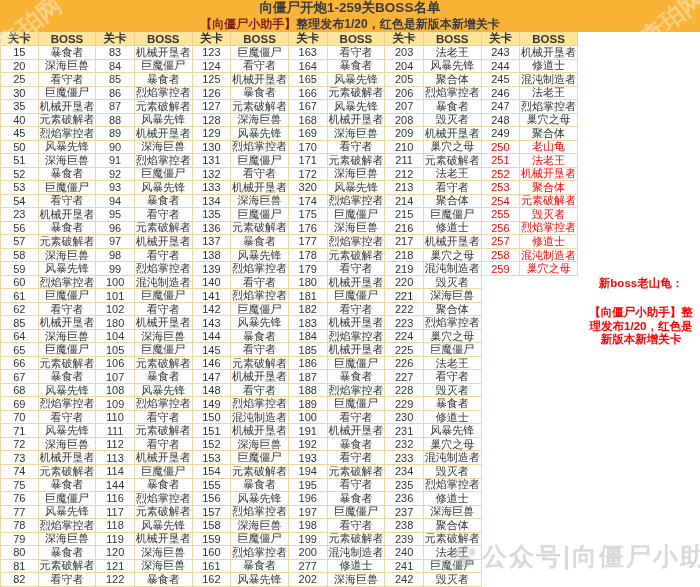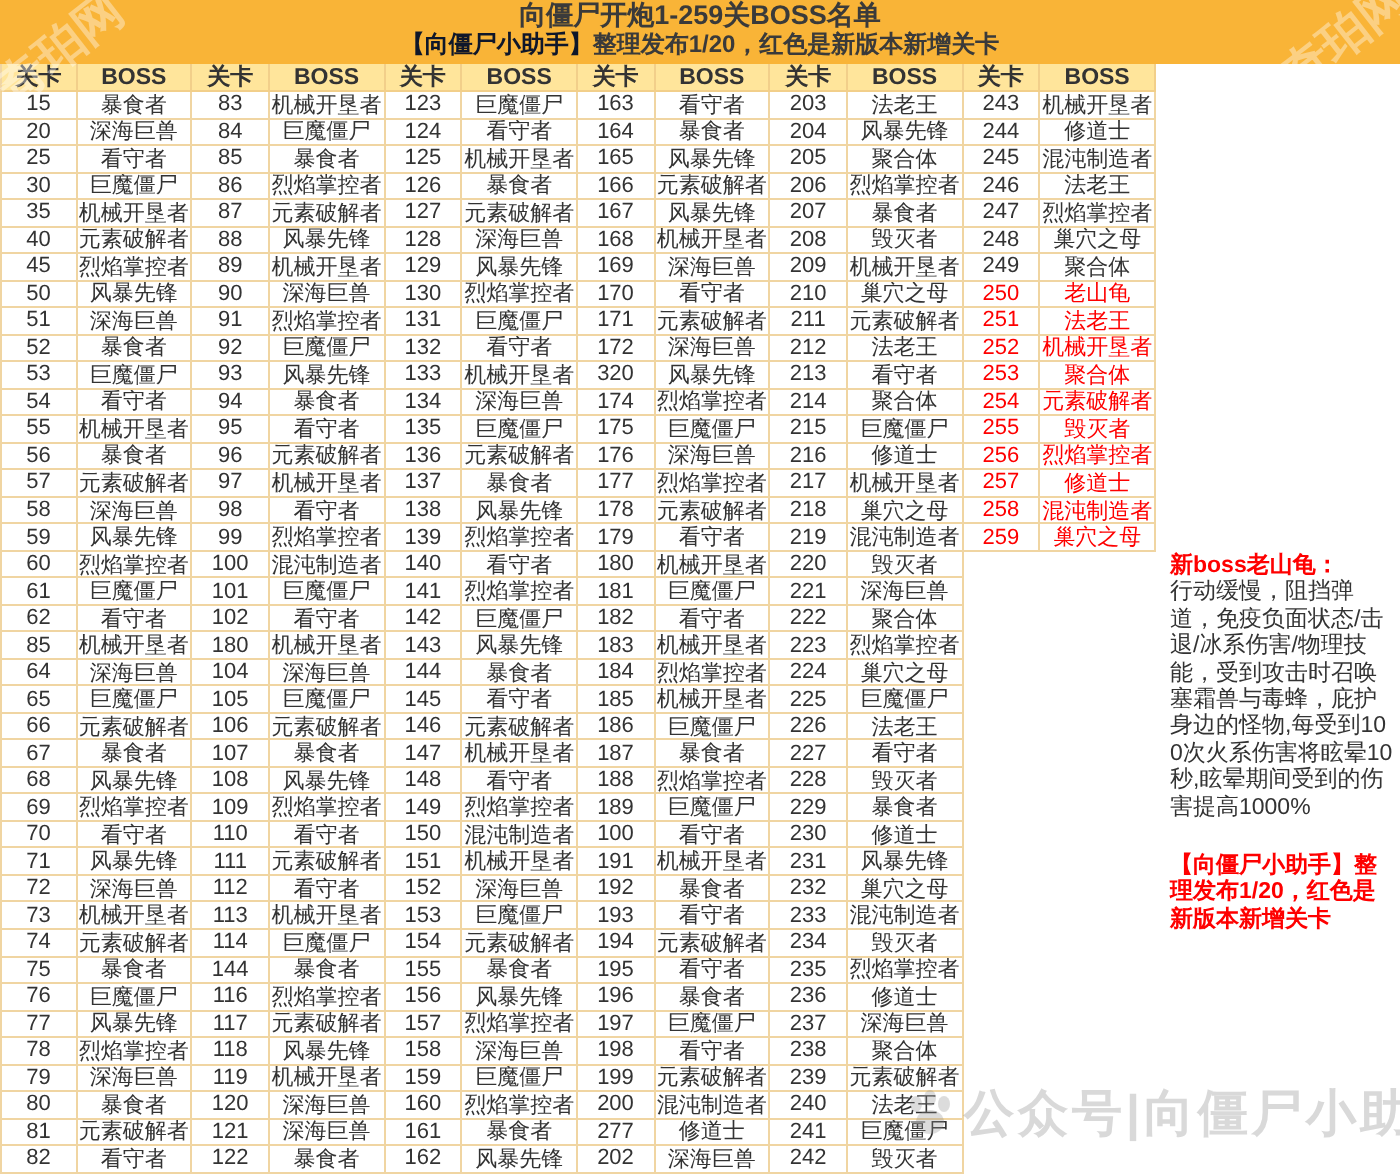--- a/index.html
+++ b/index.html
@@ -1,42 +1,42 @@
 <!DOCTYPE html>
 <html><head>
 <meta charset="utf-8">
 <style>
   html,body{margin:0;padding:0;}
   body{font-family:"Liberation Sans","DejaVu Sans",sans-serif;}
   #stage{position:relative;width:700px;height:587px;background:#ffffff;overflow:hidden;}
 
   
   .banner{position:absolute;top:0;left:0;width:700px;height:32px;background:#f9b437;
-          display:flex;flex-direction:column;align-items:center;justify-content:flex-start;line-height:1.15;}
+          display:flex;flex-direction:column;align-items:center;justify-content:space-between;line-height:1.15;}
   .banner .t1{font-size:13.5px;font-weight:700;color:#3a3a3a;}
   .banner .t2{font-size:12px;font-weight:700;color:#3a3a3a;}
-  .banner .t2 .red{color:#0f172a;}
+  .banner .t2 .red{color:#7f1d1d;}
 
   
   .grid{position:absolute;top:32px;left:0;width:578px;height:555px;display:flex;}
   .pair{flex:1 1 0;display:flex;flex-direction:column;min-width:0;}
   .row{display:flex;flex:none;height:13.525px;}
   .row.head{height:14px;}
   .c{box-sizing:border-box;border-right:1px solid #f0d5a2;border-bottom:1px solid #f0d5a2;
      display:flex;align-items:center;justify-content:center;overflow:hidden;white-space:nowrap;
      font-size:11px;color:#333333;background:#ffffff;}
   .pair:first-child .c.lv{border-left:1px solid #f0d5a2;}
   .c.lv{width:40%;}
   .c.bs{width:60%;}
   .row.head .c{background:#ffe59b;font-weight:700;font-size:11.5px;color:#333;border-color:#f2cf8a;}
   .row.red .c{color:#fe0000;}
 
   
   .note{position:absolute;left:585px;top:277px;width:112px;font-size:11.5px;line-height:13.4px;
-        color:#333;word-break:break-all;text-align:left;}
+        color:#333;word-break:break-all;text-align:center;}
   .note .nt{color:#fe0000;font-weight:700;}
   .note .nb{color:#333;}
   .note .nf{color:#fe0000;font-weight:700;margin-top:16px;}
 
   
   .wm-corner{position:absolute;color:rgba(255,255,255,0.38);font-size:24px;font-weight:700;
              transform:rotate(-38deg);pointer-events:none;}
   .wm-tl{top:8px;left:-6px;}
   .wm-tr{top:2px;right:-8px;}
   .wm-bottom{position:absolute;left:452px;top:540px;display:flex;align-items:center;
@@ -102,21 +102,21 @@
         </div>
         <div class="row">
           <div class="c lv">53</div>
           <div class="c bs">巨魔僵尸</div>
         </div>
         <div class="row">
           <div class="c lv">54</div>
           <div class="c bs">看守者</div>
         </div>
         <div class="row">
-          <div class="c lv">55</div>
+          <div class="c lv">23</div>
           <div class="c bs">机械开垦者</div>
         </div>
         <div class="row">
           <div class="c lv">56</div>
           <div class="c bs">暴食者</div>
         </div>
         <div class="row">
           <div class="c lv">57</div>
           <div class="c bs">元素破解者</div>
         </div>
@@ -956,21 +956,20 @@
         </div>
         <div class="row red">
           <div class="c lv">259</div>
           <div class="c bs">巢穴之母</div>
         </div>
       </div>
   </div>
 
   <div class="note">
     <div class="nt">新boss老山龟：</div>
-    <div class="nb">行动缓慢，阻挡弹道，免疫负面状态/击退/冰系伤害/物理技能，受到攻击时召唤塞霜兽与毒蜂，庇护身边的怪物,每受到100次火系伤害将眩晕10秒,眩晕期间受到的伤害提高1000%</div>
     <div class="nf">【向僵尸小助手】整理发布1/20，红色是新版本新增关卡</div>
   </div>
 
   <div class="wm-corner wm-tl">奇珀网</div>
   <div class="wm-corner wm-tr">奇珀网</div>
   <div class="wm-bottom">
     <svg width="26" height="26" viewBox="0 0 26 26">
       <g fill="rgba(140,140,140,0.6)">
         <ellipse cx="6" cy="8" rx="3" ry="4"></ellipse>
         <ellipse cx="13" cy="5" rx="3" ry="4"></ellipse>

